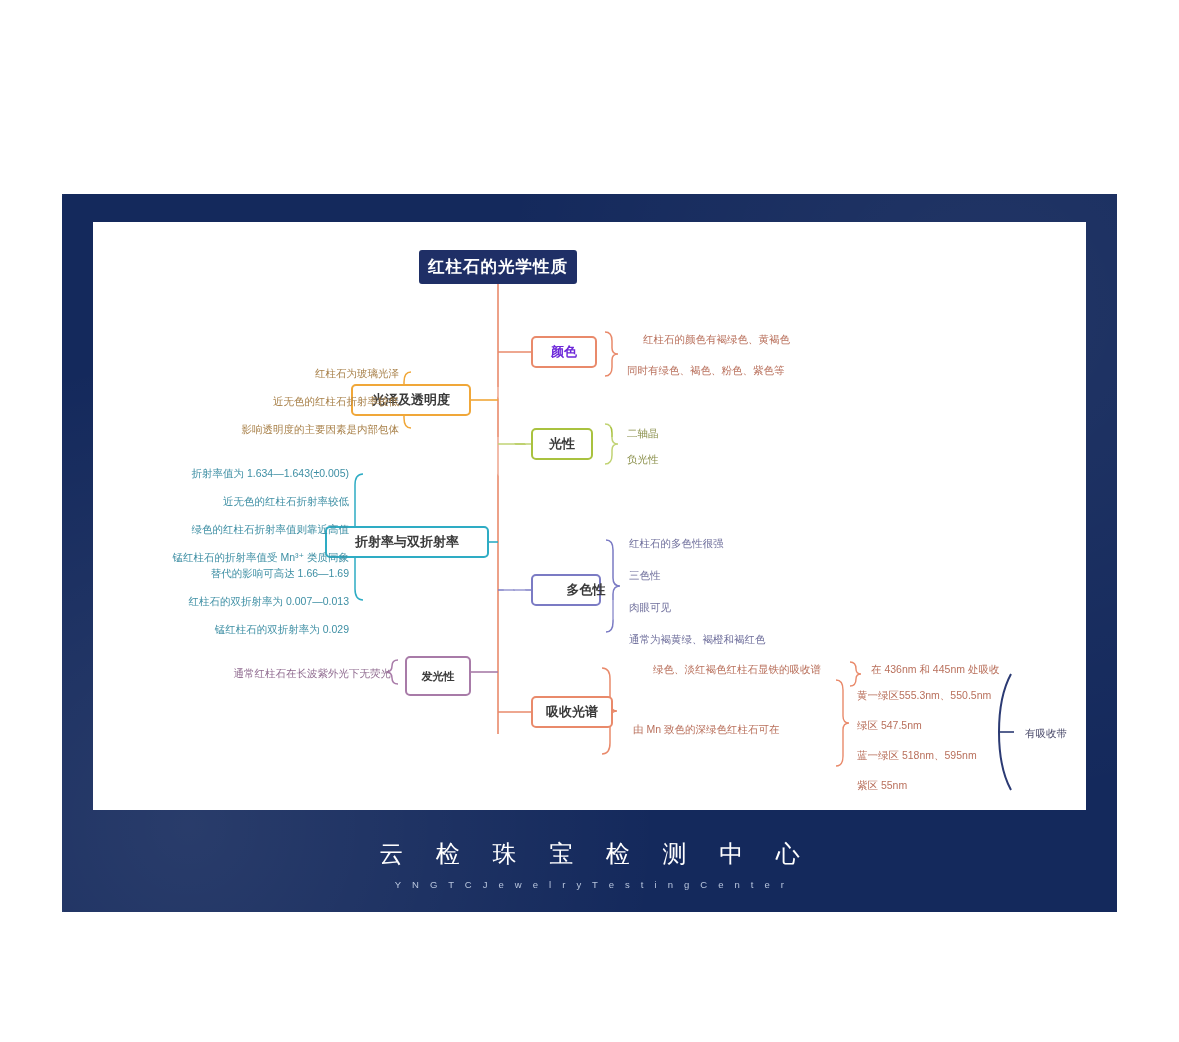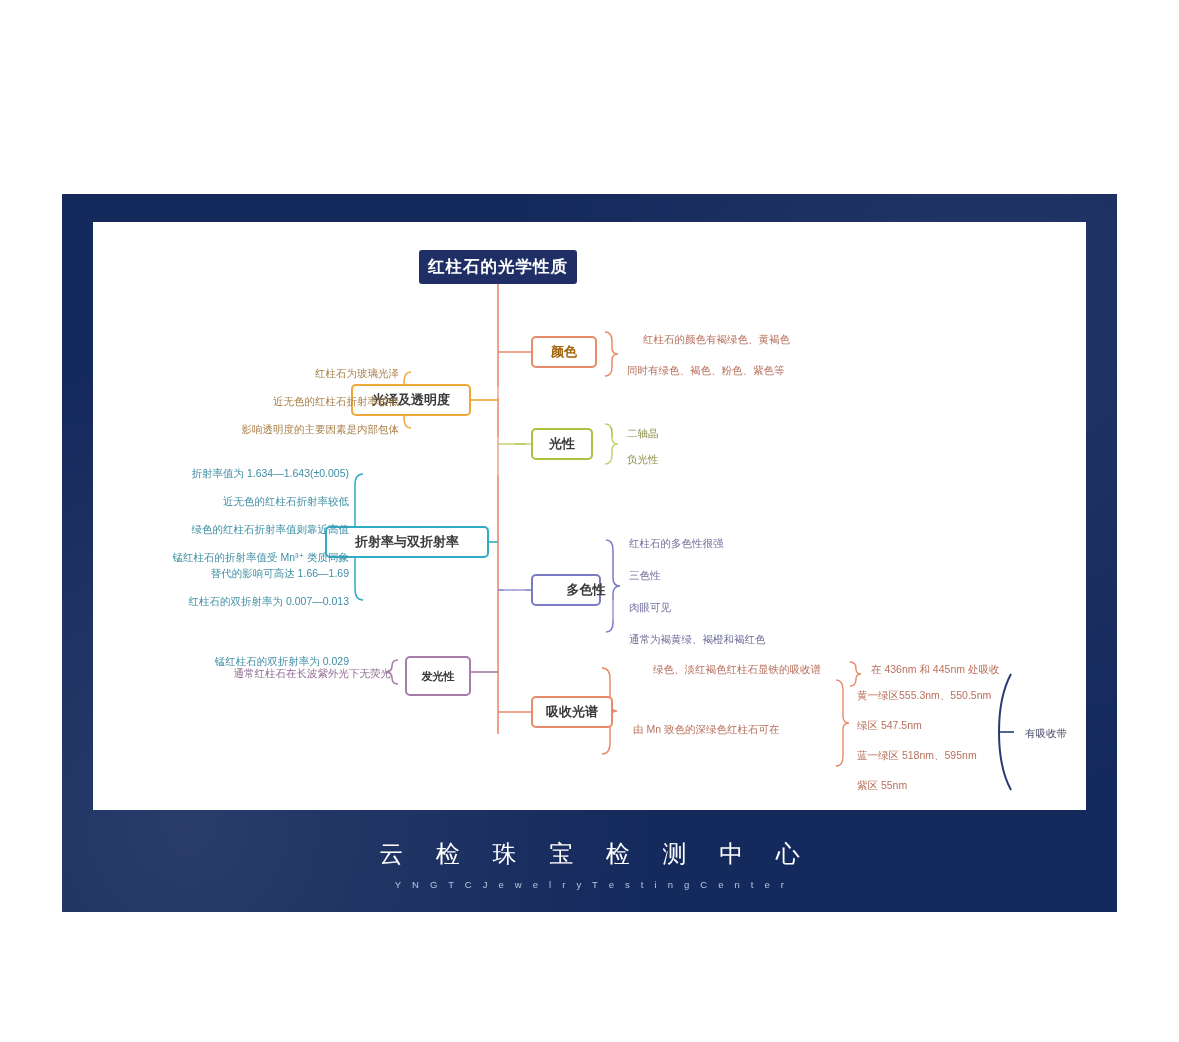--- a/index.html
+++ b/index.html
@@ -161,21 +161,21 @@
 
       
 
       
       <div class="node root" style="left:326px; top:28px; width:158px; height:34px;">
         <span>红柱石的光学性质</span>
         <span class="shadow-card" style="border-color:#1f2f66;"></span>
       </div>
 
       
-      <div class="node" style="left:438px; top:114px; width:66px; height:32px; border-color:#e98a6b; color:#a16207; font-size:13px;">
+      <div class="node" style="left:438px; top:114px; width:66px; height:32px; border-color:#e98a6b; color:#6d28d9; font-size:13px;">
         <span>颜色</span>
         <span class="shadow-card" style="border-color:#e98a6b;"></span>
       </div>
 
       
       <div class="node" style="left:258px; top:162px; width:120px; height:32px; border-color:#f0a739; color:#3a3a3a; font-size:13px;">
         <span>光泽及透明度</span>
         <span class="shadow-card" style="border-color:#f0a739;"></span>
       </div>
 
@@ -224,21 +224,21 @@
       <div class="leaf" style="left:534px; top:204px; color:#8a8f4a;">二轴晶</div>
       <div class="leaf" style="left:534px; top:230px; color:#8a8f4a;">负光性</div>
 
       
       <div class="leaf r" style="left:36px; top:244px; width:220px; color:#3e8fa4;">折射率值为 1.634—1.643(±0.005)</div>
       <div class="leaf r" style="left:36px; top:272px; width:220px; color:#3e8fa4;">近无色的红柱石折射率较低</div>
       <div class="leaf r" style="left:36px; top:300px; width:220px; color:#3e8fa4;">绿色的红柱石折射率值则靠近高值</div>
       <div class="leaf r" style="left:36px; top:328px; width:220px; color:#3e8fa4;">锰红柱石的折射率值受 Mn³⁺ 类质同象</div>
       <div class="leaf r" style="left:36px; top:344px; width:220px; color:#3e8fa4;">替代的影响可高达 1.66—1.69</div>
       <div class="leaf r" style="left:36px; top:372px; width:220px; color:#3e8fa4;">红柱石的双折射率为 0.007—0.013</div>
-      <div class="leaf r" style="left:36px; top:400px; width:220px; color:#3e8fa4;margin-top:32px;">锰红柱石的双折射率为 0.029</div>
+      <div class="leaf r" style="left:36px; top:400px; width:220px; color:#3e8fa4;">锰红柱石的双折射率为 0.029</div>
 
       
       <div class="leaf" style="left:536px; top:314px; color:#6f6f9c;">红柱石的多色性很强</div>
       <div class="leaf" style="left:536px; top:346px; color:#6f6f9c;">三色性</div>
       <div class="leaf" style="left:536px; top:378px; color:#6f6f9c;">肉眼可见</div>
       <div class="leaf" style="left:536px; top:410px; color:#6f6f9c;">通常为褐黄绿、褐橙和褐红色</div>
 
       
       <div class="leaf r" style="left:80px; top:444px; width:218px; color:#8f6a8f;">通常红柱石在长波紫外光下无荧光</div>
 

